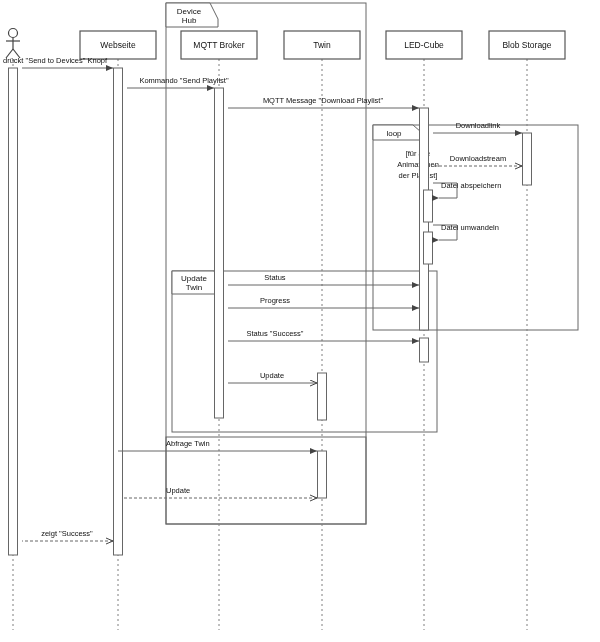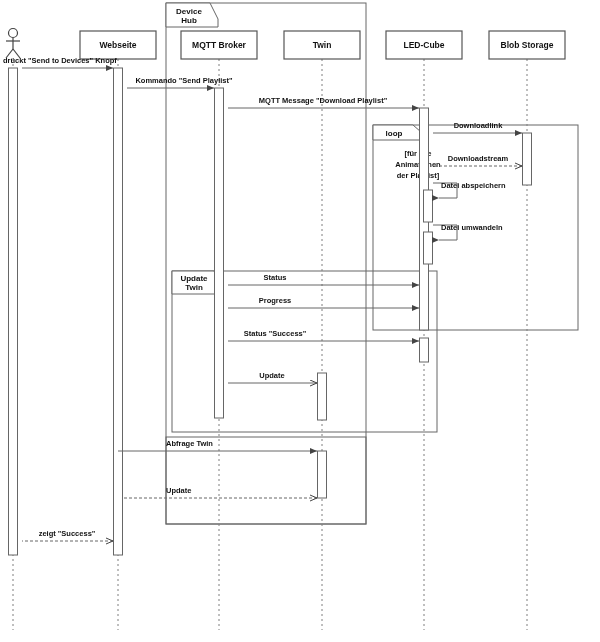--- a/index.html
+++ b/index.html
@@ -11,21 +11,20 @@
   body {
     width: 600px;
     height: 642px;
     font-family: "Liberation Sans", sans-serif;
     overflow: hidden;
   }
   #diagram-root {
     position: relative;
     width: 600px;
     height: 494px;
-    font-weight: bold;
   }
   svg#seq {
     display: block;
     width: 600px;
     height: 642px;
     shape-rendering: geometricPrecision;
   }
   .lifeline-dash {
     stroke: #7f7f7f;
     stroke-width: 1;

